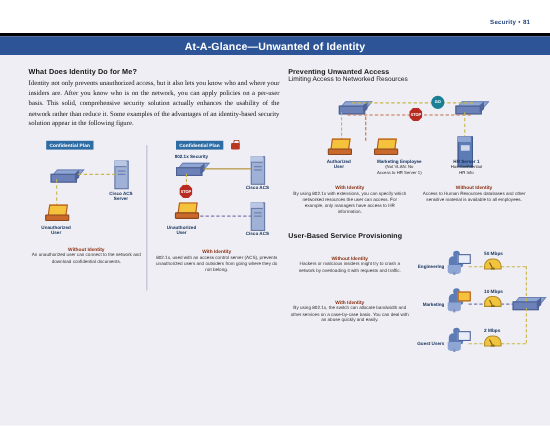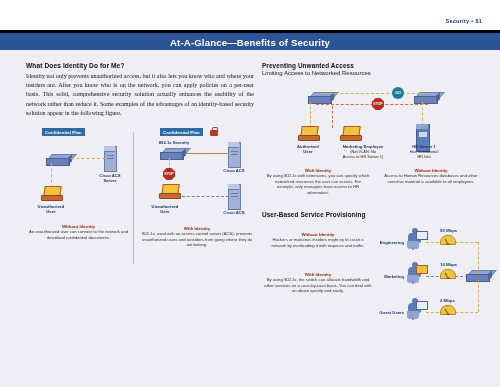--- a/index.html
+++ b/index.html
@@ -119,21 +119,21 @@
 <body>
 
 <div class="page">
 
   <div class="runhead">
     <span>Security</span><span class="dot">•</span><span>81</span>
   </div>
 
   <div class="blackrule"></div>
   <div class="titlebar">
-    <div class="t">At-A-Glance—Benefits of Security</div>
+    <div class="t">At-A-Glance—Unwanted of Identity</div>
   </div>
 
   <div class="panel">
 
     <div class="col-left">
       <div class="h2">What Does Identity Do for Me?</div>
       <p class="para">Identity not only prevents unauthorized access, but it also lets you know who and where your insiders are. After you know who is on the network, you can apply policies on a per-user basis. This solid, comprehensive security solution actually enhances the usability of the network rather than reduce it. Some examples of the advantages of an identity-based security solution appear in the following figure.</p>
     </div>
 
     <div class="divider" style="left:133px;top:82px;height:132px;"></div>

